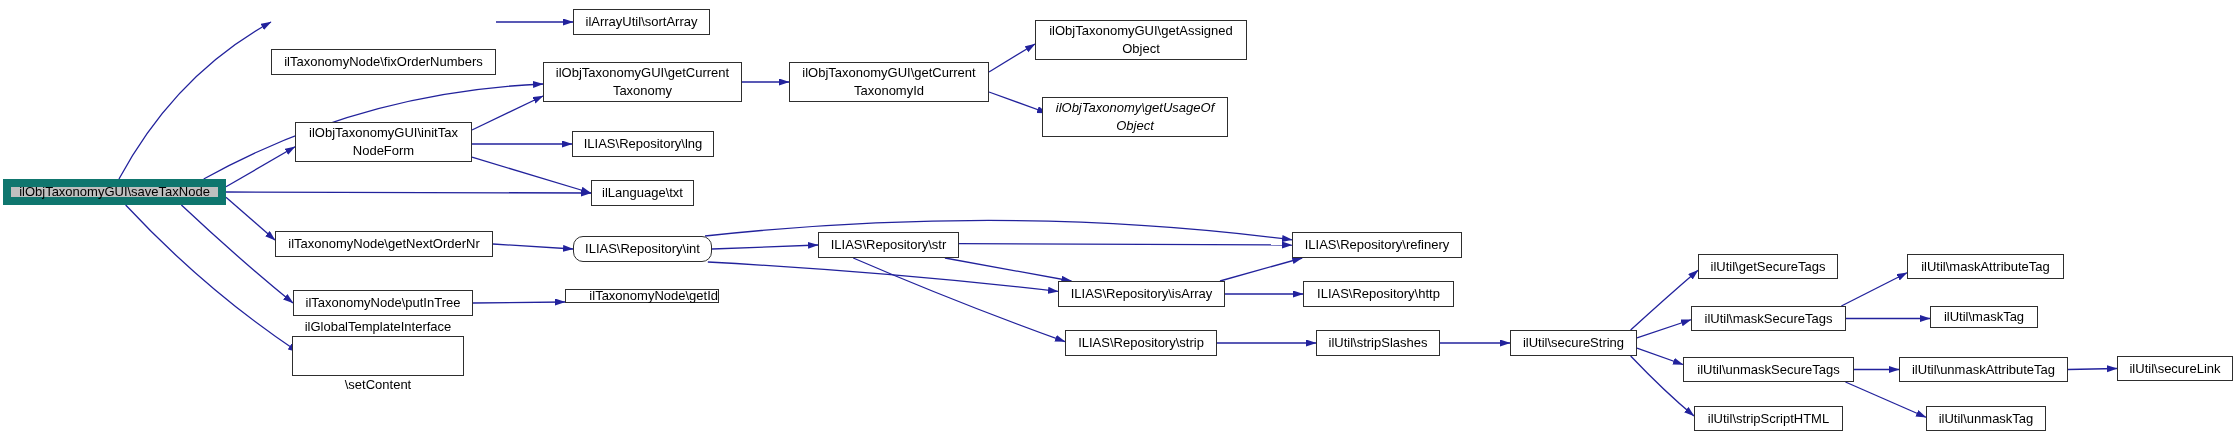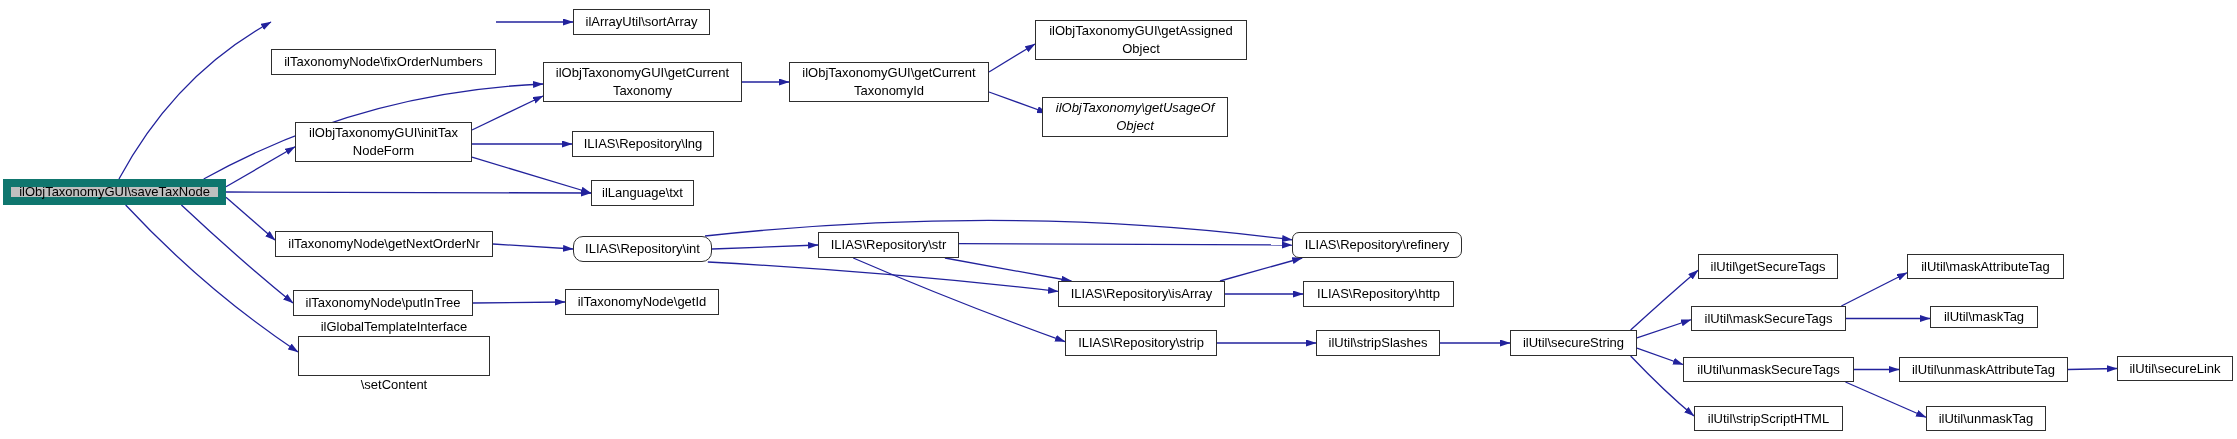--- a/index.html
+++ b/index.html
@@ -119,36 +119,36 @@
       </div>
       <div class="node" style="left: 275px; top: 231px; width: 218px; height: 26px;">
         <div class="line">ilTaxonomyNode\getNextOrderNr</div>
       </div>
       <div class="node" style="left: 573px; top: 236px; width: 139px; height: 26px; border-radius: 10px;">
         <div class="line">ILIAS\Repository\int</div>
       </div>
       <div class="node" style="left: 818px; top: 232px; width: 141px; height: 26px;">
         <div class="line">ILIAS\Repository\str</div>
       </div>
-      <div class="node" style="left: 1292px; top: 232px; width: 170px; height: 26px; border-radius: 7px;">
+      <div class="node" style="left: 1292px; top: 232px; width: 170px; height: 26px;">
         <div class="line">ILIAS\Repository\refinery</div>
       </div>
       <div class="node" style="left: 1058px; top: 281px; width: 167px; height: 26px;">
         <div class="line">ILIAS\Repository\isArray</div>
       </div>
       <div class="node" style="left: 1303px; top: 281px; width: 151px; height: 26px;">
         <div class="line">ILIAS\Repository\http</div>
       </div>
       <div class="node" style="left: 293px; top: 290px; width: 180px; height: 26px;">
         <div class="line">ilTaxonomyNode\putInTree</div>
       </div>
-      <div class="node" style="left: 565px; top: 289px; width: 154px; height: 26px;">
+      <div class="node" style="left: 565px; top: 289px; width: 154px; height: 14px; align-items: flex-end;">
         <div class="line">ilTaxonomyNode\getId</div>
       </div>
-      <div class="node" style="left: 298px; top: 336px; width: 192px; height: 40px; gap: 40px;">
+      <div class="node" style="left: 292px; top: 336px; width: 172px; height: 40px; gap: 40px;">
         <div class="line">ilGlobalTemplateInterface</div>
         <div class="line">\setContent</div>
       </div>
       <div class="node" style="left: 1065px; top: 330px; width: 152px; height: 26px;">
         <div class="line">ILIAS\Repository\strip</div>
       </div>
       <div class="node" style="left: 1316px; top: 330px; width: 124px; height: 26px; align-items: center;">
         <div class="line">ilUtil\stripSlashes</div>
       </div>
       <div class="node" style="left: 1510px; top: 330px; width: 127px; height: 26px;">

